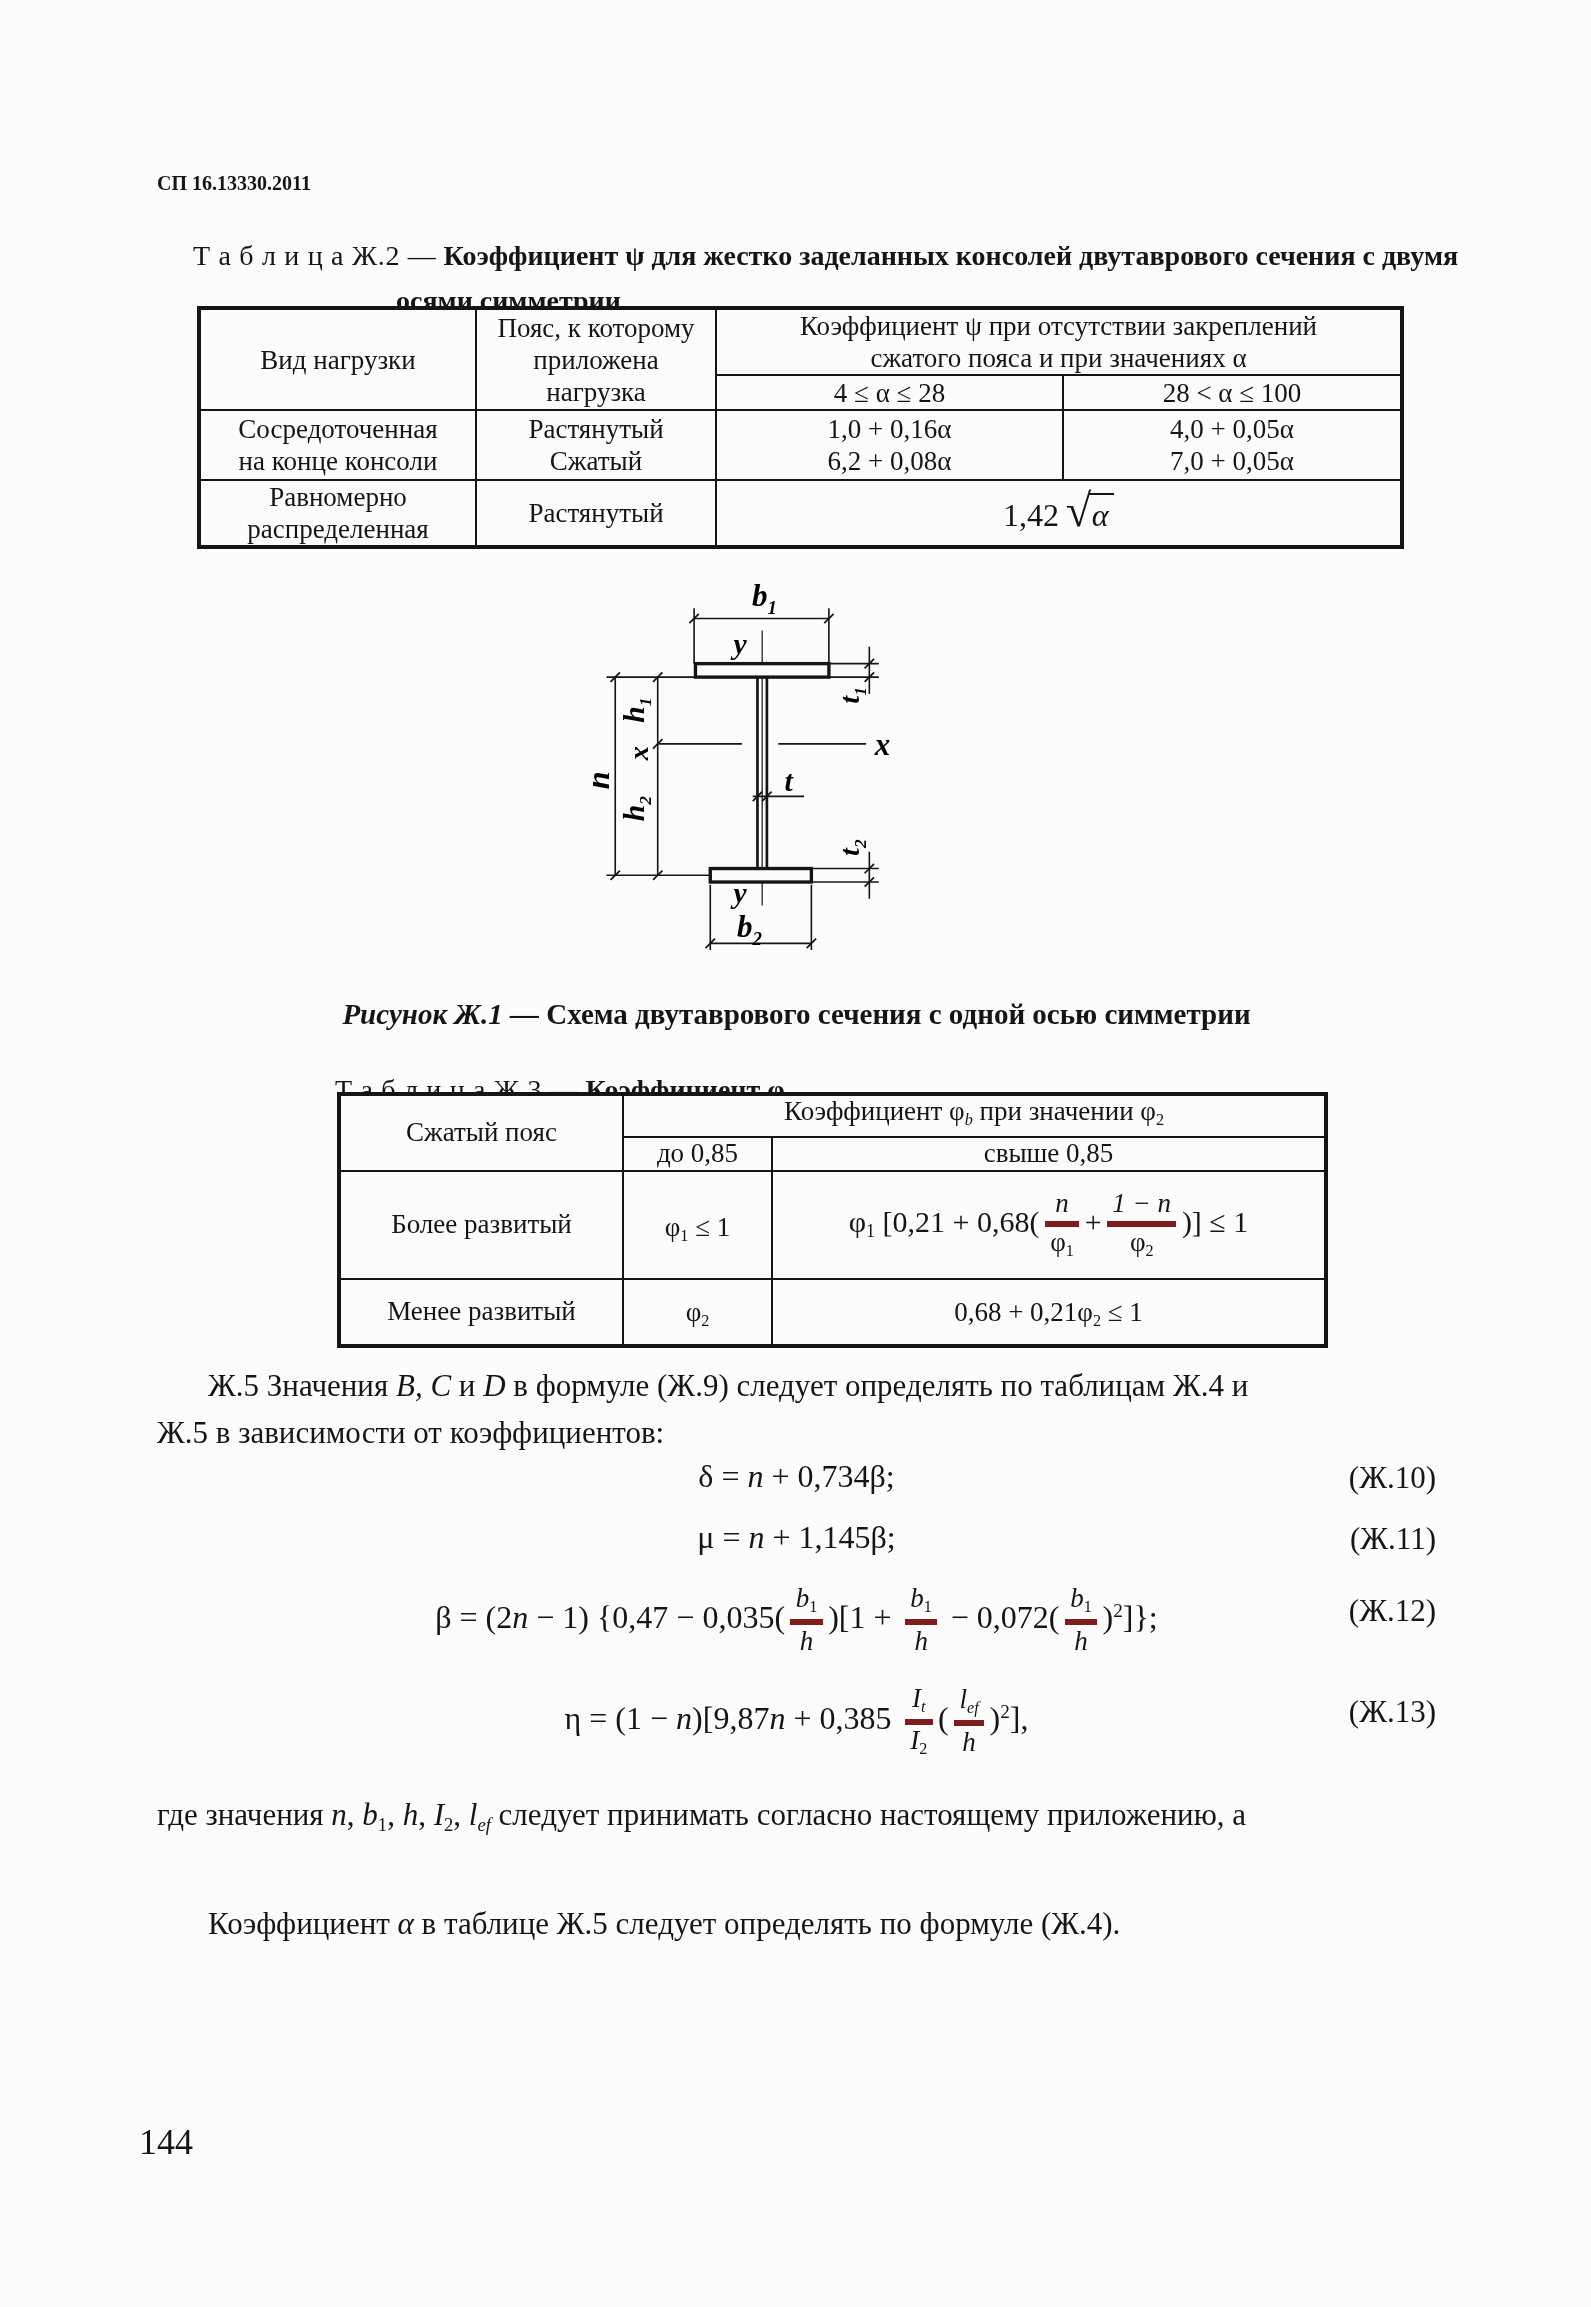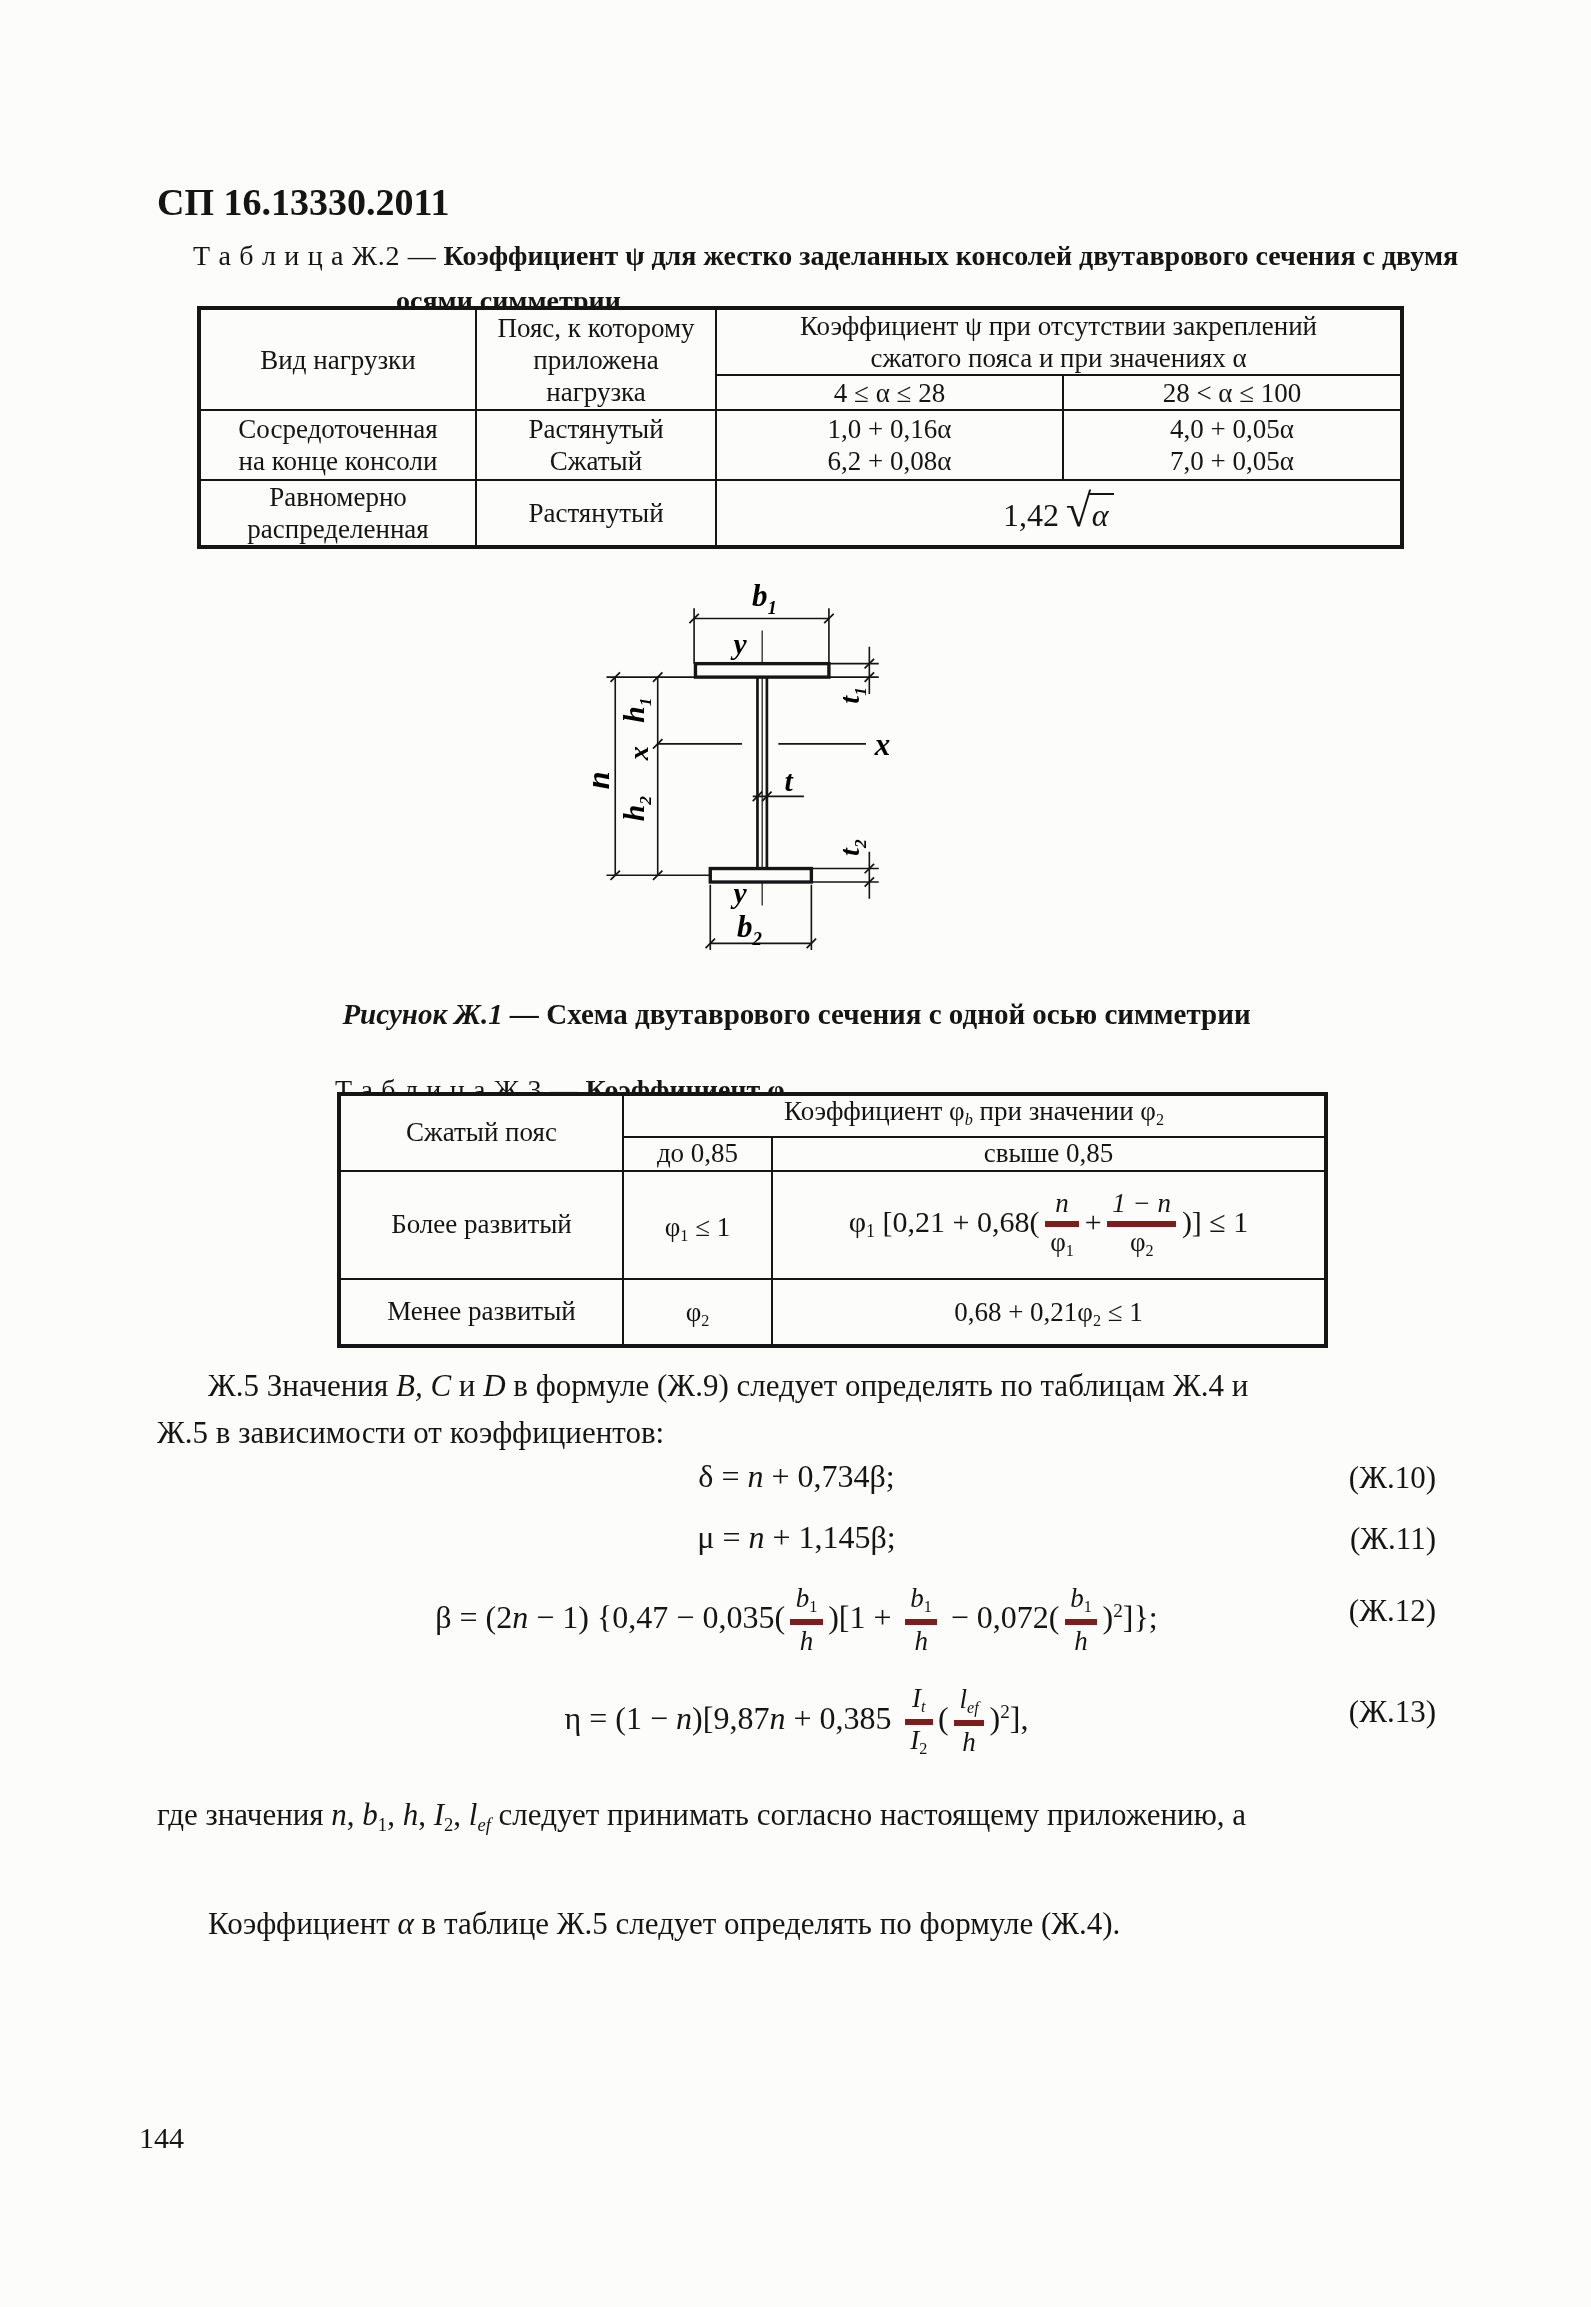--- a/index.html
+++ b/index.html
@@ -37,26 +37,26 @@
   .spread{letter-spacing:0.7px;}
   
   .para{font-size:31px;line-height:47px;width:1279px;left:157px;}
   
   .eq{position:absolute;left:157px;width:1279px;font-size:32px;text-align:center;}
   .eq .eqnum{position:absolute;right:0;top:50%;transform:translateY(-50%);font-size:31px;}
   .eqfrac .nu,.eqfrac .de{font-size:27px;}
   
   #fig text{font-family:"Liberation Serif",serif;font-weight:bold;font-style:italic;}
   .caption{font-size:29px;text-align:center;width:1279px;left:157px;}
-  .pagenum{font-size:30px;text-align:right;}
+  .pagenum{font-size:36px;text-align:right;}
 </style>
 </head>
 <body>
 
-<div class="abs b" style="left:157px;top:180px;font-size:38px;">СП 16.13330.2011</div>
+<div class="abs b" style="left:157px;top:172px;font-size:20px;">СП 16.13330.2011</div>
 
 <div class="abs tbltitle" style="left:193px;top:234px;width:1266px;">
   <span class="spread">Т а б л и ц а   Ж.2  —</span>
   <span class="b">Коэффициент ψ для жестко заделанных консолей двутаврового сечения с двумя</span>
 </div>
 <div class="abs tbltitle b" style="left:396px;top:279px;">осями  симметрии</div>
 
 <table id="tbl2" style="left:197px;top:306px;width:1207px;">
   <colgroup>
       <col style="width:277px">

